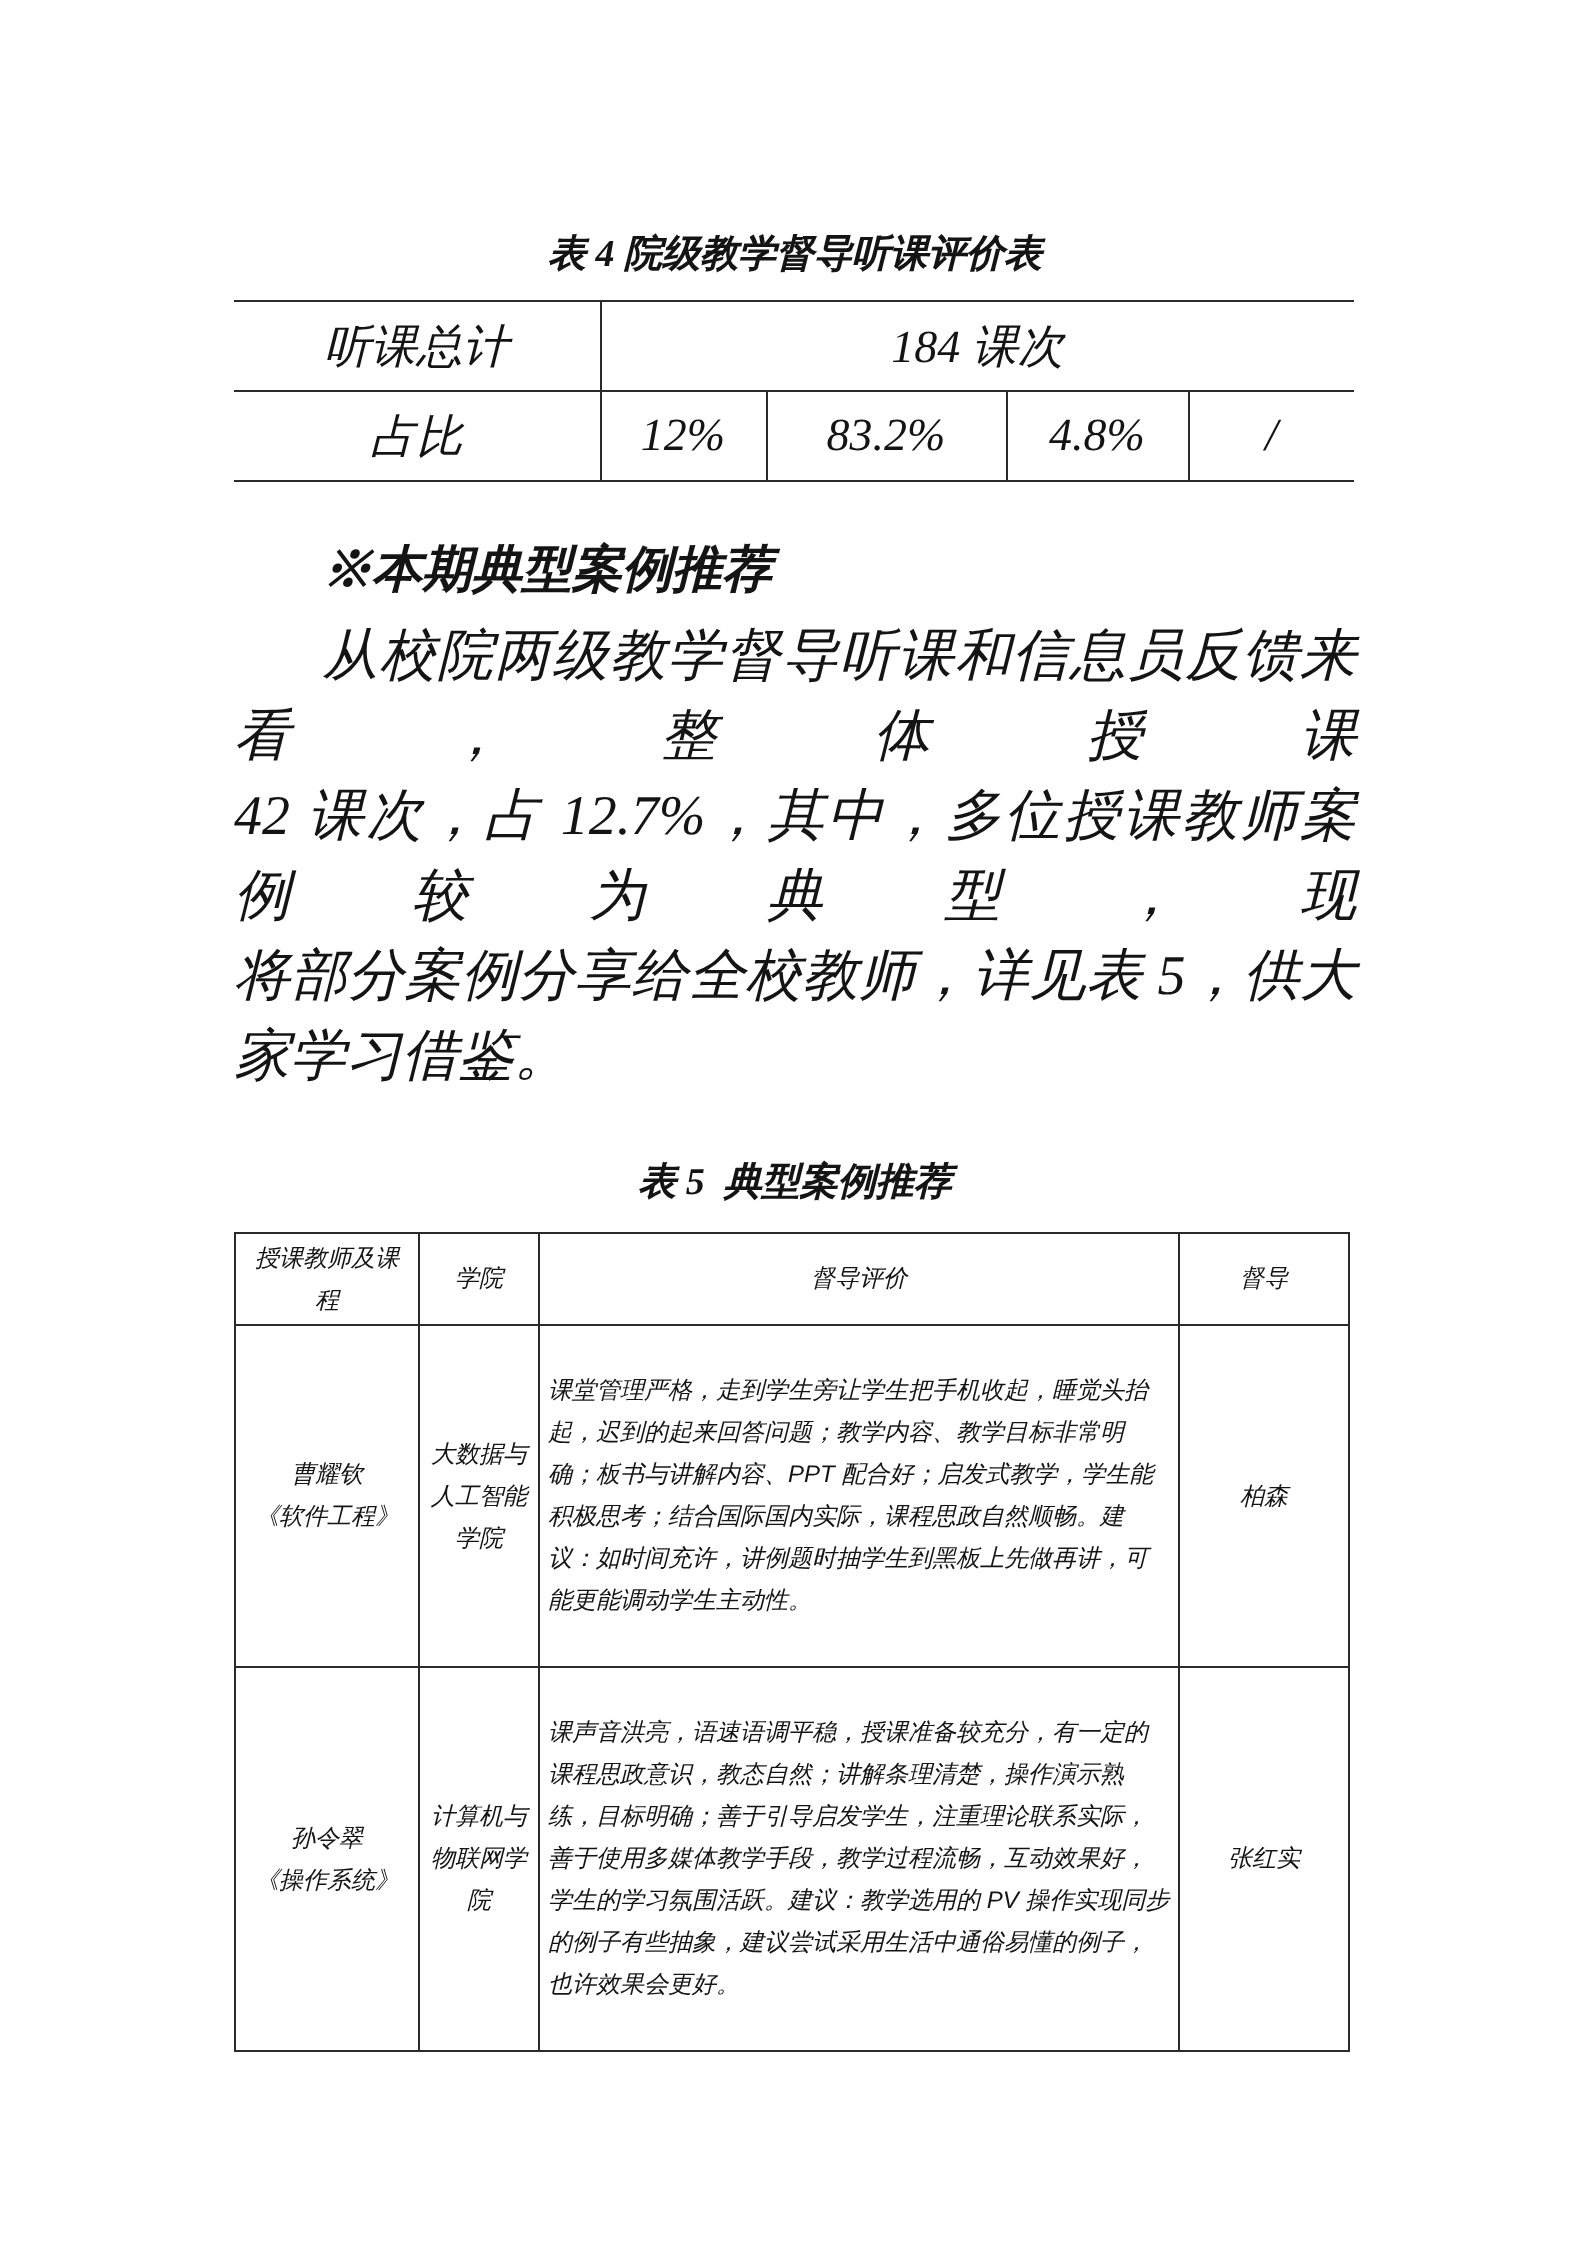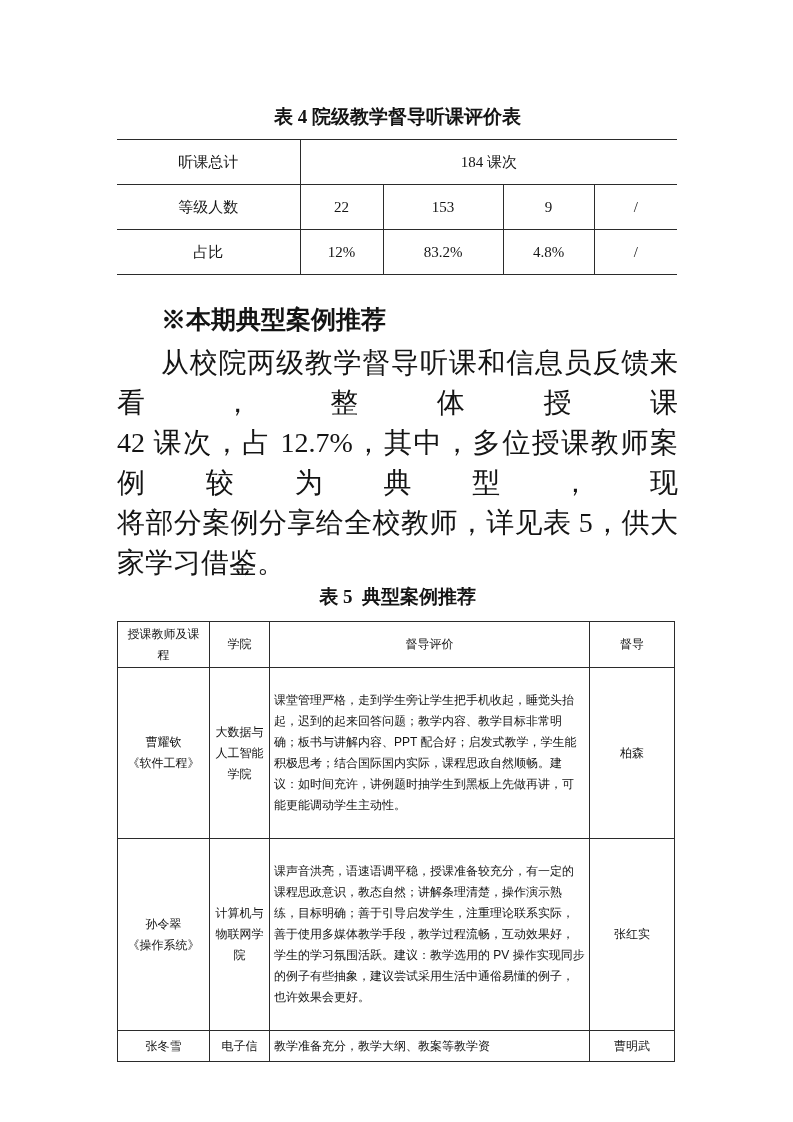--- a/index.html
+++ b/index.html
@@ -9,43 +9,44 @@
     height: 1122px;
     background: #ffffff;
     margin: 0 auto;
     overflow: hidden;
     color: #141414;
     font-family: "Liberation Serif", "DejaVu Serif", serif;
   }
   .content {
     position: absolute;
     left: 117px;
-    top: 0;
+    top: 11px;
     width: 561px;
+    font-style: italic;
   }
 
   
   .tbl-title {
     margin: 0;
     text-align: center;
     font-size: 19px;
     font-weight: bold;
     line-height: 26px;
     white-space: pre-wrap;
     font-family: "Liberation Serif", "DejaVu Serif", serif;
   }
   .t4-title { padding-top: 104px; margin-bottom: 9px; }
-  .t5-title { margin-top: 1px; margin-bottom: 11px; }
+  .t5-title { margin-top: 30px; margin-bottom: 11px; }
 
   
   table { border-collapse: collapse; table-layout: fixed; }
   .t4 {
     width: 560px;
     border-top: 1.5px solid #2b2b2b;
-    font-size: 15px;
+    font-size: 23px;
   }
   .t4 td {
     border-bottom: 1.5px solid #2b2b2b;
     text-align: center;
     vertical-align: middle;
     height: 44px;
     padding: 0 2px;
     overflow: hidden;
   }
   .t4 td + td { border-left: 1.5px solid #2b2b2b; }
@@ -113,27 +114,20 @@
           <col style="width:120px">
           <col style="width:91px">
           <col style="width:83px">
       </colgroup>
       <tbody>
         <tr>
           <td>听课总计</td>
           <td colspan="4">184 课次</td>
         </tr>
         <tr>
-          <td>等级人数</td>
-          <td>22</td>
-          <td>153</td>
-          <td>9</td>
-          <td>/</td>
-        </tr>
-        <tr>
           <td>占比</td>
           <td>12%</td>
           <td>83.2%</td>
           <td>4.8%</td>
           <td>/</td>
         </tr>
       </tbody>
     </table>
 
     <h2 class="section-heading">※本期典型案例推荐</h2>
@@ -171,26 +165,17 @@
         </tr>
         <tr class="row-b">
           <td class="center-cell">
             <span class="teacher">孙令翠</span>
             <span class="course">《操作系统》</span>
           </td>
           <td class="center-cell">计算机与物联网学院</td>
           <td class="eval-cell">课声音洪亮，语速语调平稳，授课准备较充分，有一定的课程思政意识，教态自然；讲解条理清楚，操作演示熟练，目标明确；善于引导启发学生，注重理论联系实际，善于使用多媒体教学手段，教学过程流畅，互动效果好，学生的学习氛围活跃。建议：教学选用的 PV 操作实现同步的例子有些抽象，建议尝试采用生活中通俗易懂的例子，也许效果会更好。</td>
           <td class="center-cell">张红实</td>
         </tr>
-        <tr class="row-c">
-          <td class="center-cell">
-            <span class="teacher">张冬雪</span>
-            <span class="course"></span>
-          </td>
-          <td class="center-cell">电子信</td>
-          <td class="eval-cell">教学准备充分，教学大纲、教案等教学资</td>
-          <td class="center-cell">曹明武</td>
-        </tr>
       </tbody>
     </table>
 
   </div>
 </div>
 
 </body></html>

